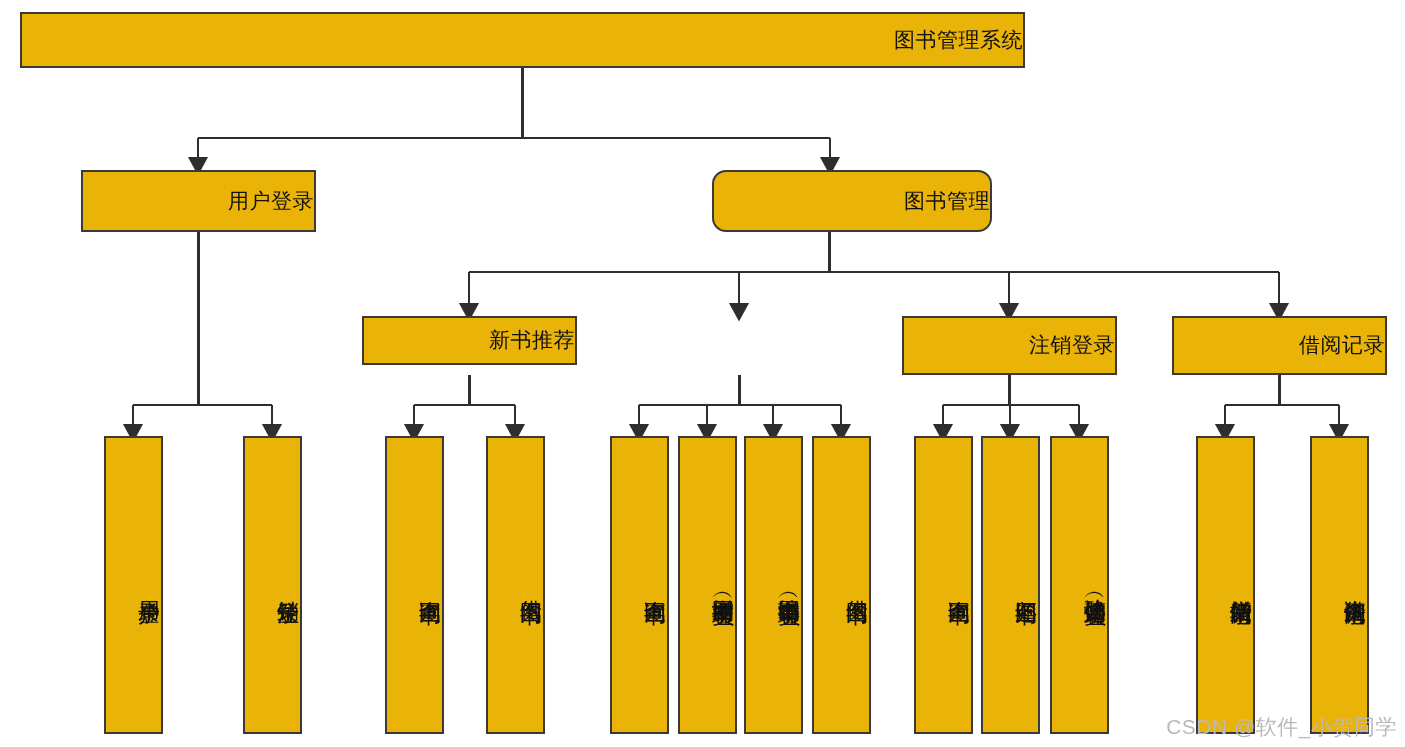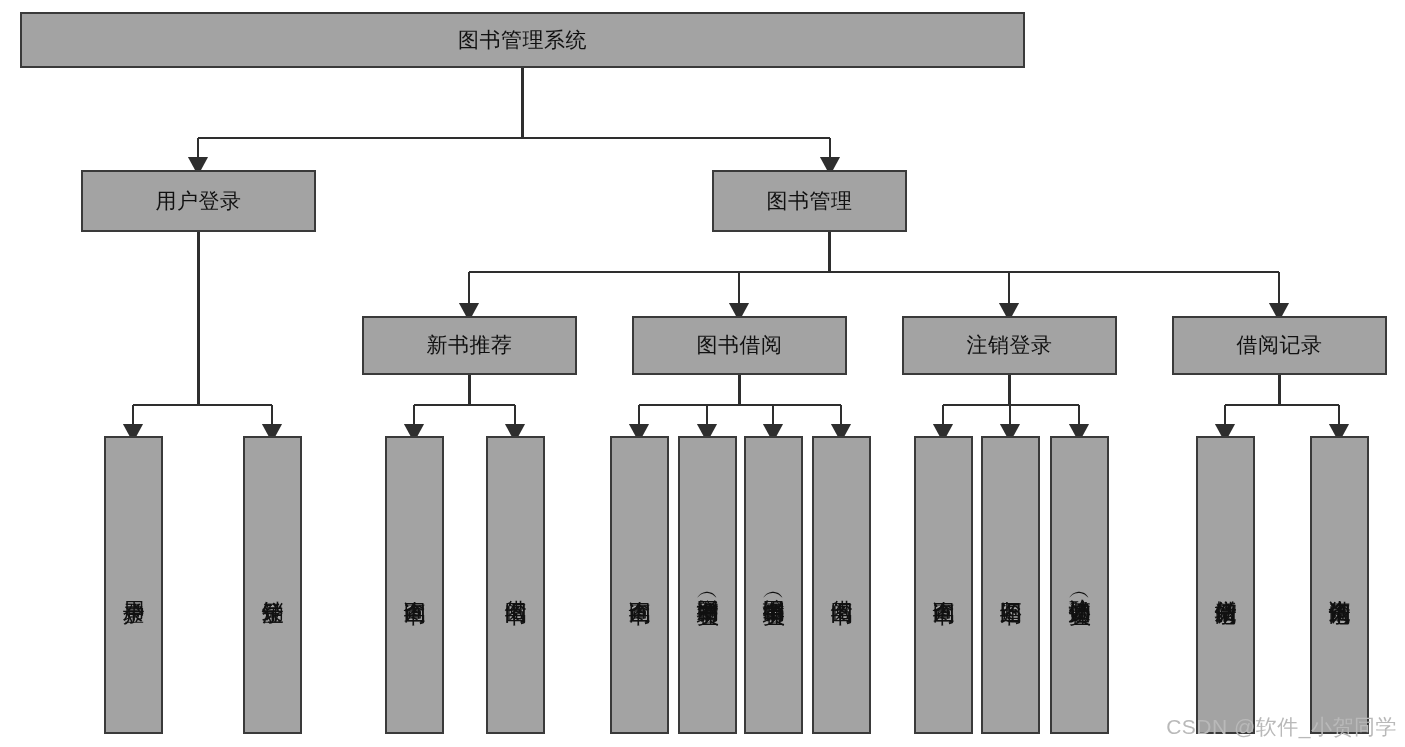--- a/index.html
+++ b/index.html
@@ -21,25 +21,25 @@
     position: absolute;
     left: 0;
     top: 0;
     width: 1405px;
     height: 747px;
     pointer-events: none;
   }
   .node {
     position: absolute;
     box-sizing: border-box;
-    background: #a3a3a3;
+    background: #eab308;
     border: 2px solid #3a3a3a;
     display: flex;
     align-items: center;
-    justify-content: center;
+    justify-content: flex-end;
     color: #111111;
     z-index: 2;
   }
   .node .lbl {
     display: block;
     text-align: center;
     line-height: 1.18;
     white-space: nowrap;
   }
   .h-node .lbl {
@@ -123,29 +123,26 @@
     </g>
   </svg>
 
   <div class="node h-node" style="left:20px; top:12px; width:1005px; height:56px;">
     <span class="lbl">图书管理系统</span>
   </div>
 
   <div class="node h-node" style="left:81px; top:170px; width:235px; height:62px;">
     <span class="lbl">用户登录</span>
   </div>
-  <div class="node h-node" style="left:712px; top:170px; width:195px; height:62px;">
+  <div class="node h-node" style="left:712px; top:170px; width:280px; height:62px;border-radius:14px;">
     <span class="lbl">图书管理</span>
   </div>
 
-  <div class="node h-node" style="left:362px; top:316px; width:215px; height:59px;">
+  <div class="node h-node" style="left:362px; top:316px; width:215px; height:49px;">
     <span class="lbl">新书推荐</span>
-  </div>
-  <div class="node h-node" style="left:632px; top:316px; width:215px; height:59px;">
-    <span class="lbl">图书借阅</span>
   </div>
   <div class="node h-node" style="left:902px; top:316px; width:215px; height:59px;">
     <span class="lbl">注销登录</span>
   </div>
   <div class="node h-node" style="left:1172px; top:316px; width:215px; height:59px;">
     <span class="lbl">借阅记录</span>
   </div>
 
   <div class="node v-node" style="left:104px; top:436px; width:59px; height:298px;">
     <span class="lbl">用户登录</span>

